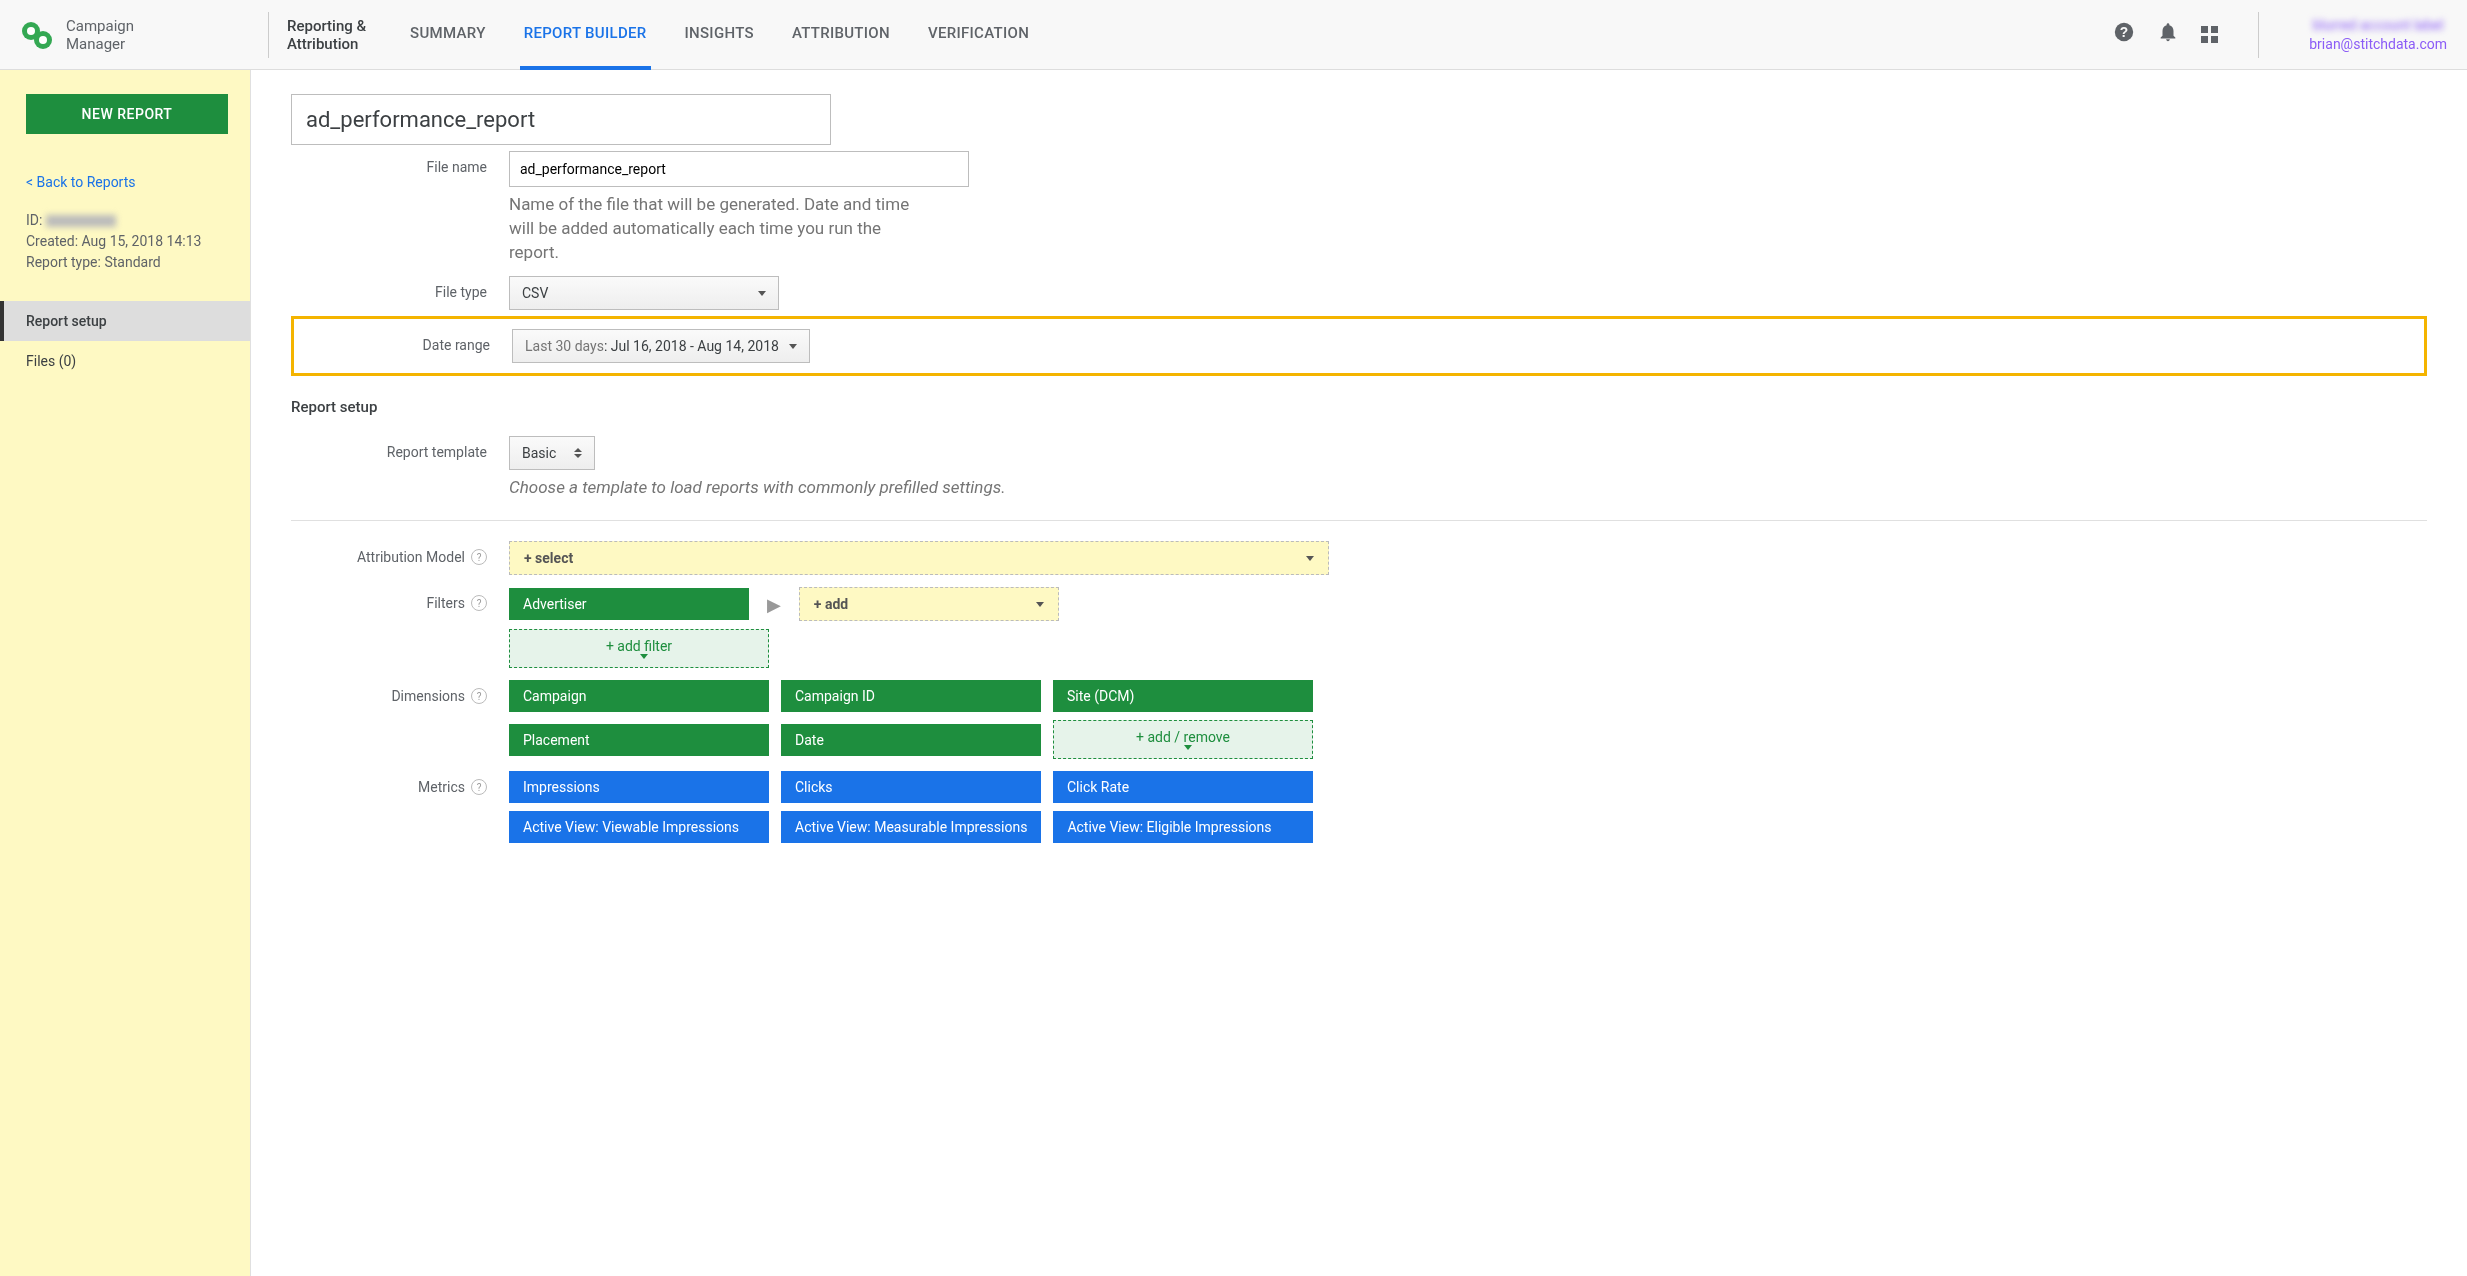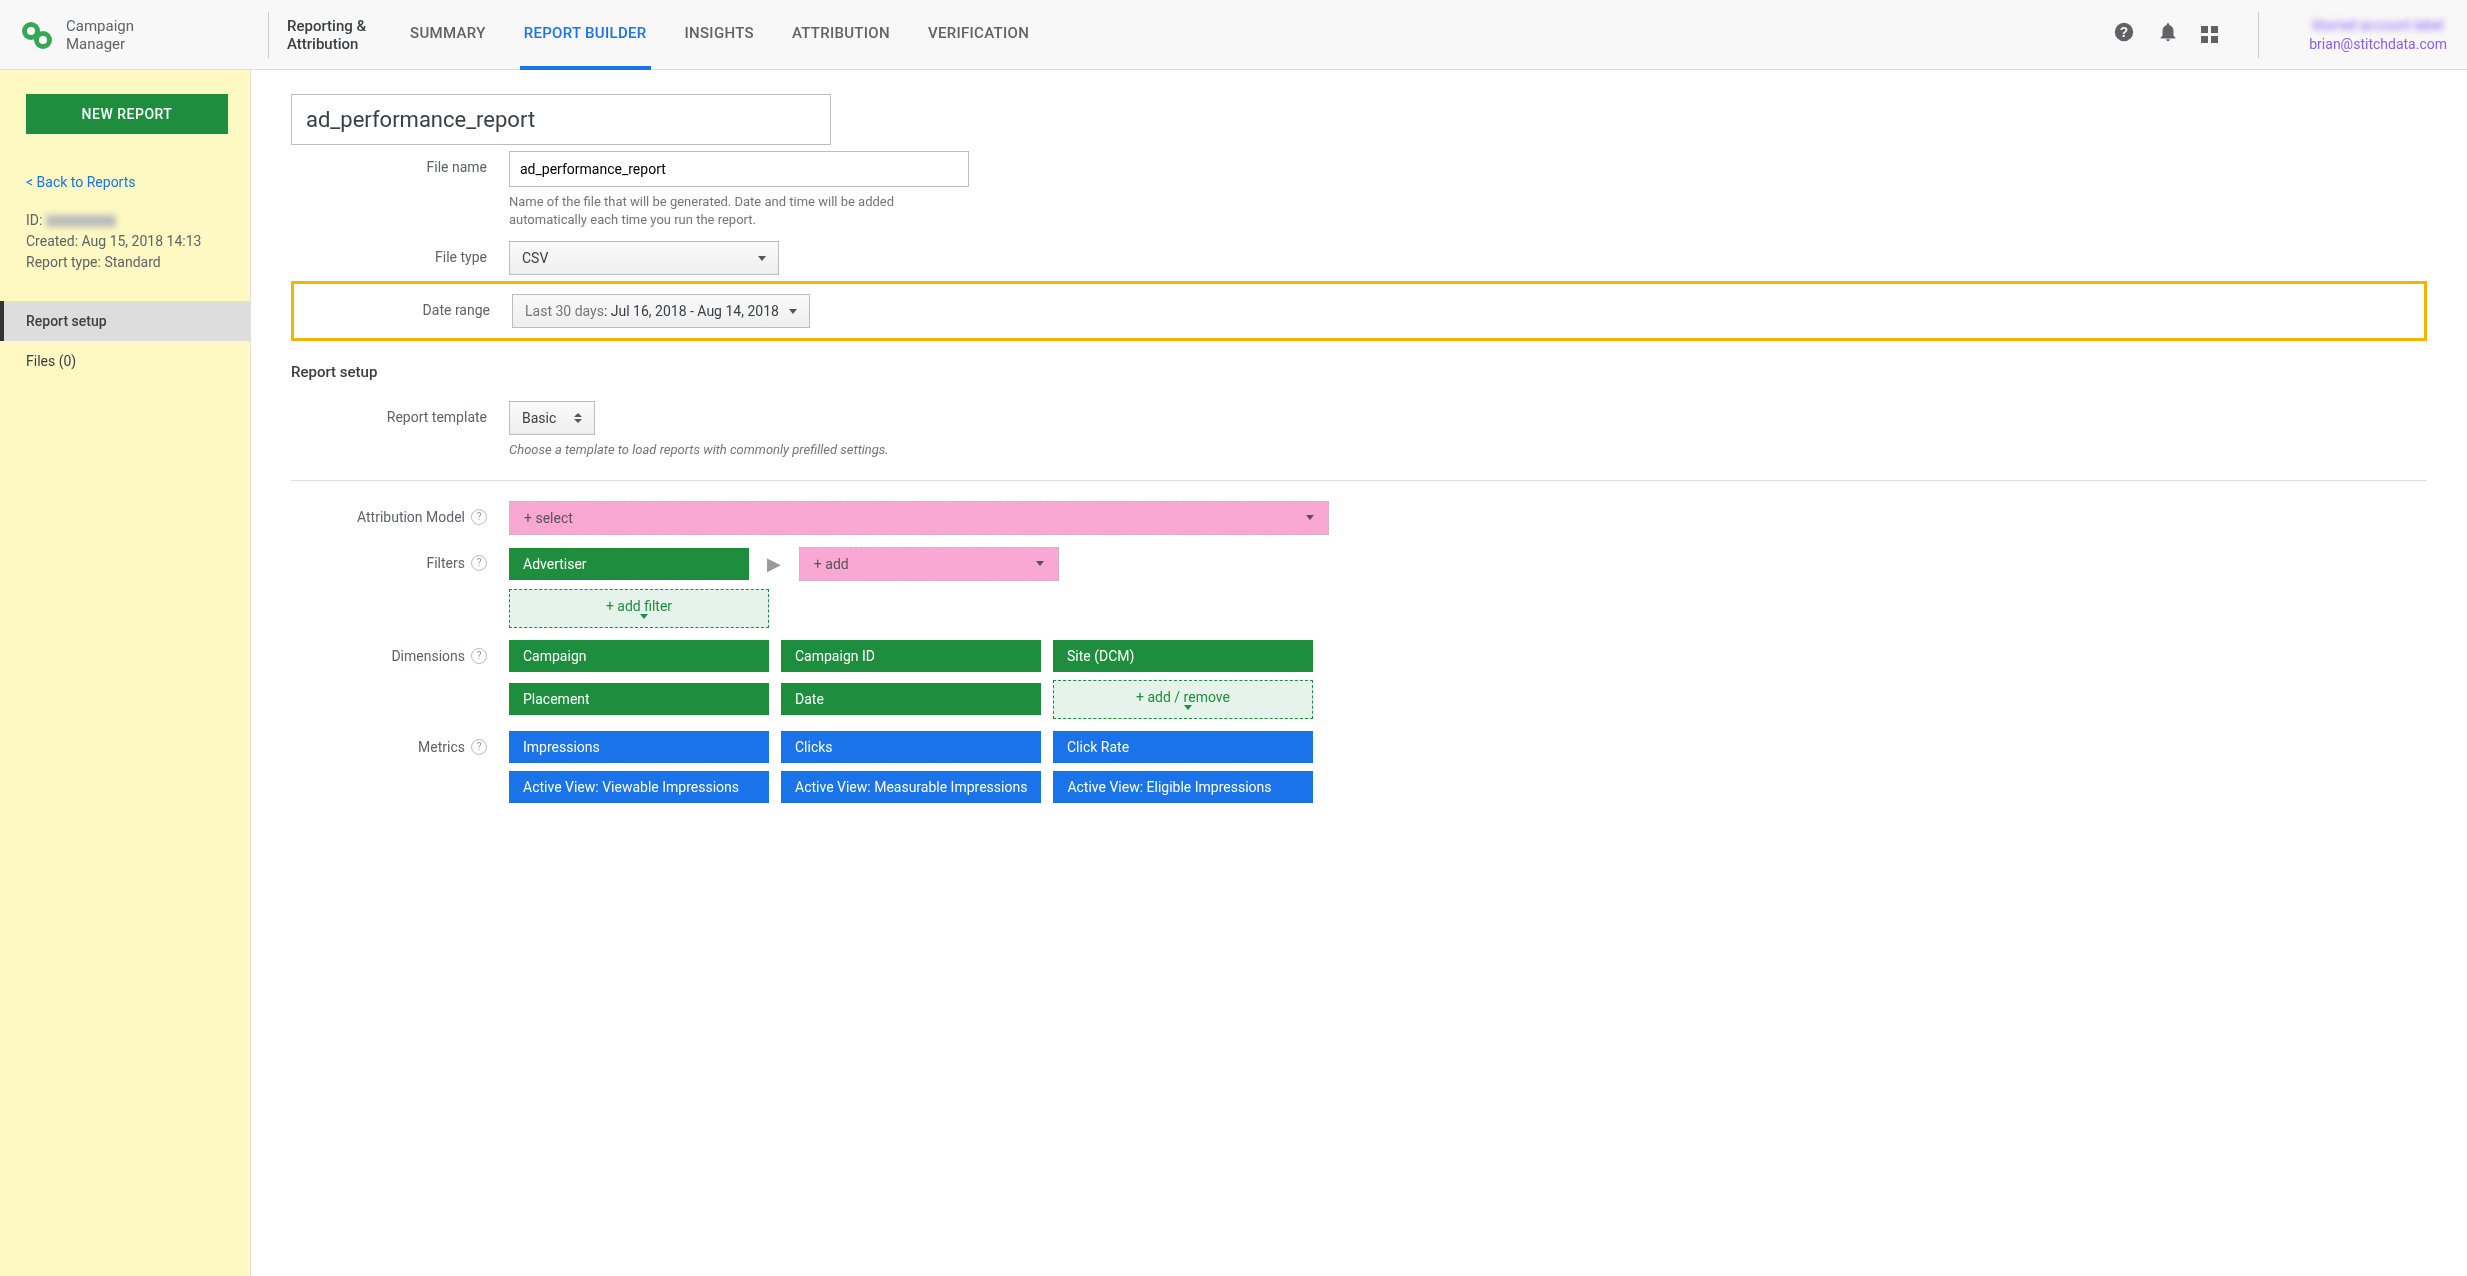--- a/index.html
+++ b/index.html
@@ -35,41 +35,41 @@
   
   .content { flex: 1; background: #fff; padding: 24px 40px 40px; border-left: 1px solid #e0e0e0; overflow: auto; }
   .report-title-input { width: 540px; font-size: 22px; padding: 12px 14px; border: 1px solid #bdbdbd; background: #fff; color: #3c4043; font-family: inherit; }
   
   .section-title { font-weight: 500; color: #3c4043; margin: 22px 0 14px; font-size: 15px; }
   .form-row { display: flex; align-items: flex-start; padding: 6px 0; }
   .form-label { width: 218px; text-align: right; padding-right: 22px; color: #5f6368; padding-top: 8px; display: flex; justify-content: flex-end; align-items: center; gap: 6px; }
   .help-circle { display:inline-flex; width:16px; height:16px; border:1px solid #bbb; border-radius:50%; align-items:center; justify-content:center; font-size:10px; color:#999; }
   .form-field { flex: 1; max-width: 820px; }
   .text-input { width: 460px; padding: 9px 10px; border: 1px solid #bdbdbd; font-size: 14px; font-family: inherit; }
-  .hint { color: #757575; font-size: 13px; margin-top: 6px; max-width: 420px; line-height: 1.4; }
+  .hint { color: #757575; font-size: 17px; margin-top: 6px; max-width: 420px; line-height: 1.4; }
   
   .select-box { display: inline-flex; align-items: center; justify-content: space-between; border: 1px solid #bdbdbd; background: linear-gradient(#fafafa,#eee); padding: 8px 12px; cursor: pointer; min-width: 140px; }
   .select-box.wide { min-width: 270px; }
   .caret { border-left: 4px solid transparent; border-right: 4px solid transparent; border-top: 5px solid #555; margin-left: 10px; }
   .caret-double::before { content:''; border-left:4px solid transparent; border-right:4px solid transparent; border-bottom:4px solid #555; display:block; margin-bottom:2px;}
   .caret-double::after { content:''; border-left:4px solid transparent; border-right:4px solid transparent; border-top:4px solid #555; display:block;}
   .caret-double { display:inline-block; margin-left:10px; }
   
   .highlight-box { border: 3px solid #f4b400; padding: 10px 0 10px 0; margin-left:-0px; }
   .daterange-box { display:inline-flex; align-items:center; border:1px solid #bdbdbd; background: linear-gradient(#fafafa,#eee); padding:8px 12px; cursor:pointer; }
   .daterange-box .pre { color:#757575; }
   
   .divider-line { border-top: 1px solid #e0e0e0; margin: 14px 0; }
   
   .chip-row { display: flex; flex-wrap: wrap; gap: 12px; align-items: center; }
   .chip { padding: 8px 14px; color: #fff; min-width: 260px; cursor: pointer; display:flex; justify-content:space-between; align-items:center; }
   .chip.green { background: #1e8e3e; }
   .chip.blue { background: #1a73e8; }
   .chip.dashed-green { background: #e6f3ea; border: 1px dashed #1e8e3e; color: #1e8e3e; flex-direction: column; }
-  .chip.dashed-grey { background: #f9a8d4; border: 1px dashed #bbb; color: #555; }
+  .chip.dashed-grey { background: #fef9c3; border: 1px dashed #bbb; color: #555; font-weight: bold; }
   .chip-arrow { color: #999; font-size: 18px; padding: 0 6px; }
   .chip .caret { border-top-color: currentColor; }
   
   .row-gap { margin-top: 8px; }
   
 </style>
 </head>
 <body>
 
 <div class="header">

